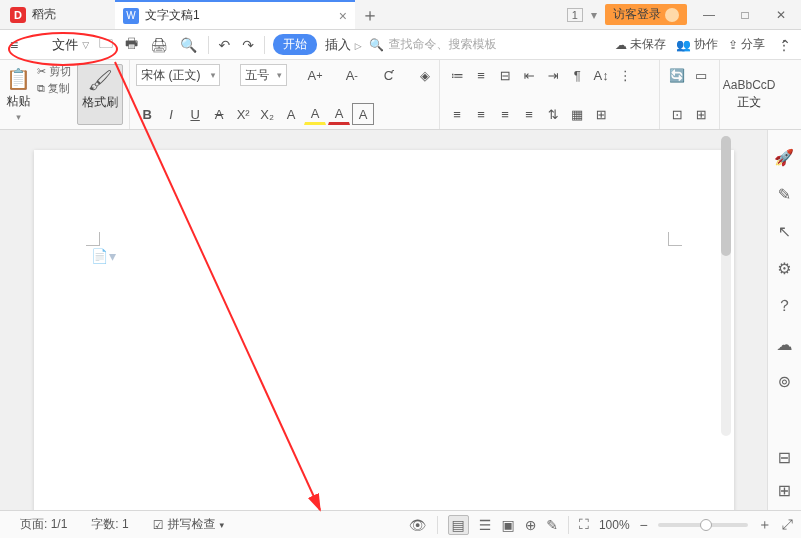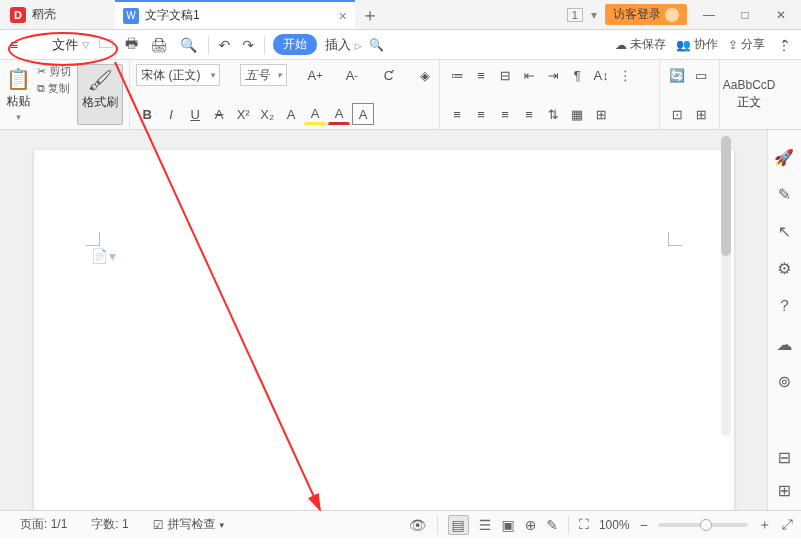--- a/index.html
+++ b/index.html
@@ -39,21 +39,21 @@
 .clip-left { display: flex; flex-direction: column; align-items: center; justify-content: center; gap: 2px; }
 .big-ico { font-size: 20px; color: #555; }
 .clip-mini { display: flex; flex-direction: column; gap: 2px; font-size: 11px; color: #666; }
 .clip-mini div { display: flex; align-items: center; gap: 3px; cursor: pointer; }
 .fmt-paint { display: flex; flex-direction: column; align-items: center; gap: 2px; background: #e3e3e3; border: 1px solid #bbb; padding: 3px 4px; border-radius: 2px; }
 
 .font-row { display: flex; gap: 20px; align-items: center; }
 .combo { border: 1px solid #ccc; background: #fff; height: 22px; display: flex; align-items: center; padding: 0 4px; font-size: 12px; color: #444; cursor: pointer; }
 .combo .dd { margin-left: auto; color: #888; font-size: 9px; }
 .fname { width: 112px; }
-.fsize { width: 60px; font-style: italic; }
+.fsize { width: 60px; }
 .sq-btn { width: 22px; height: 22px; border: 1px solid transparent; display: flex; align-items: center; justify-content: center; color: #555; font-size: 13px; cursor: pointer; }
 .row2 { display: flex; gap: 2px; align-items: center; margin-top: 4px; }
 
 .para-grp { padding: 4px 6px; }
 .para-row { display: flex; gap: 2px; }
 
 .style-grp { width: 58px; display: flex; flex-direction: column; align-items: center; justify-content: center; gap: 2px; }
 .style-prev { font-size: 12px; color: #555; }
 
 
@@ -127,20 +127,21 @@
   <span class="mb-ico">↶</span>
   <span class="mb-ico">↷</span>
   <span class="sep"></span>
   <span class="pill">开始</span>
   <span class="menu-txt">
     <span>插入</span>
     <span style="font-size:9px;color:#888">▷</span>
   </span>
   <div class="search-area">
     <span>🔍</span>
+    <span>查找命令、搜索模板</span>
   </div>
   <div class="mb-right">
     <span class="link-txt">
         <span>☁</span>
         <span>未保存</span>
       </span>
     <span class="link-txt">
         <span>👥</span>
         <span>协作</span>
       </span>

